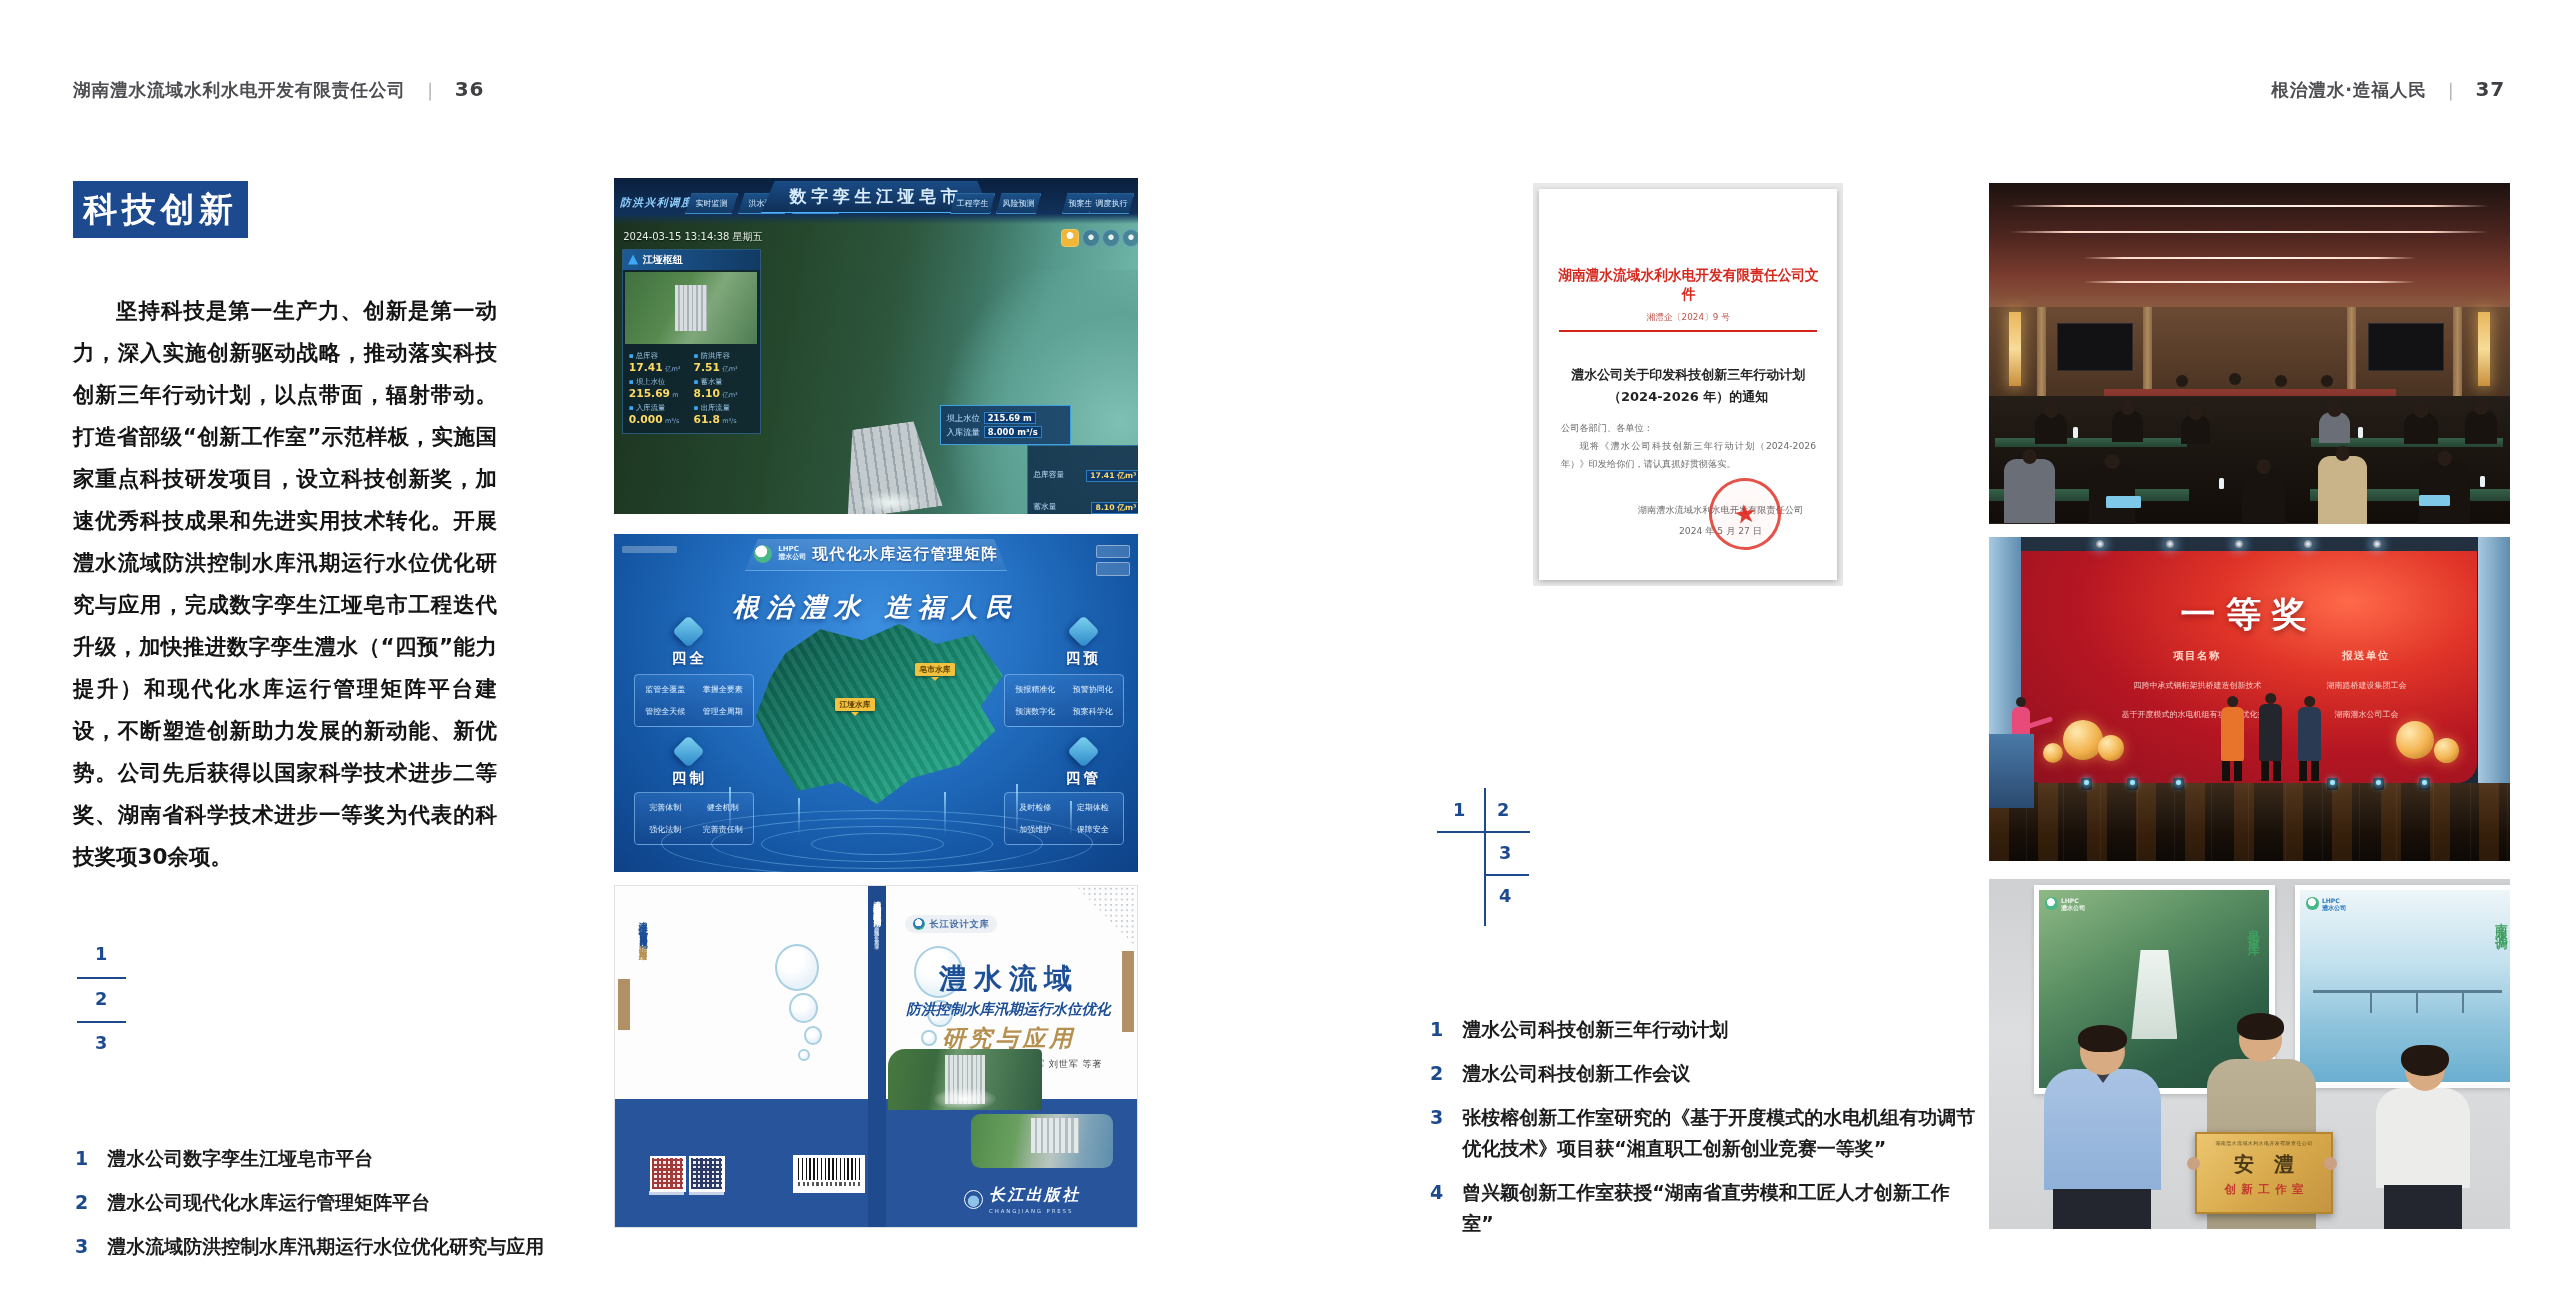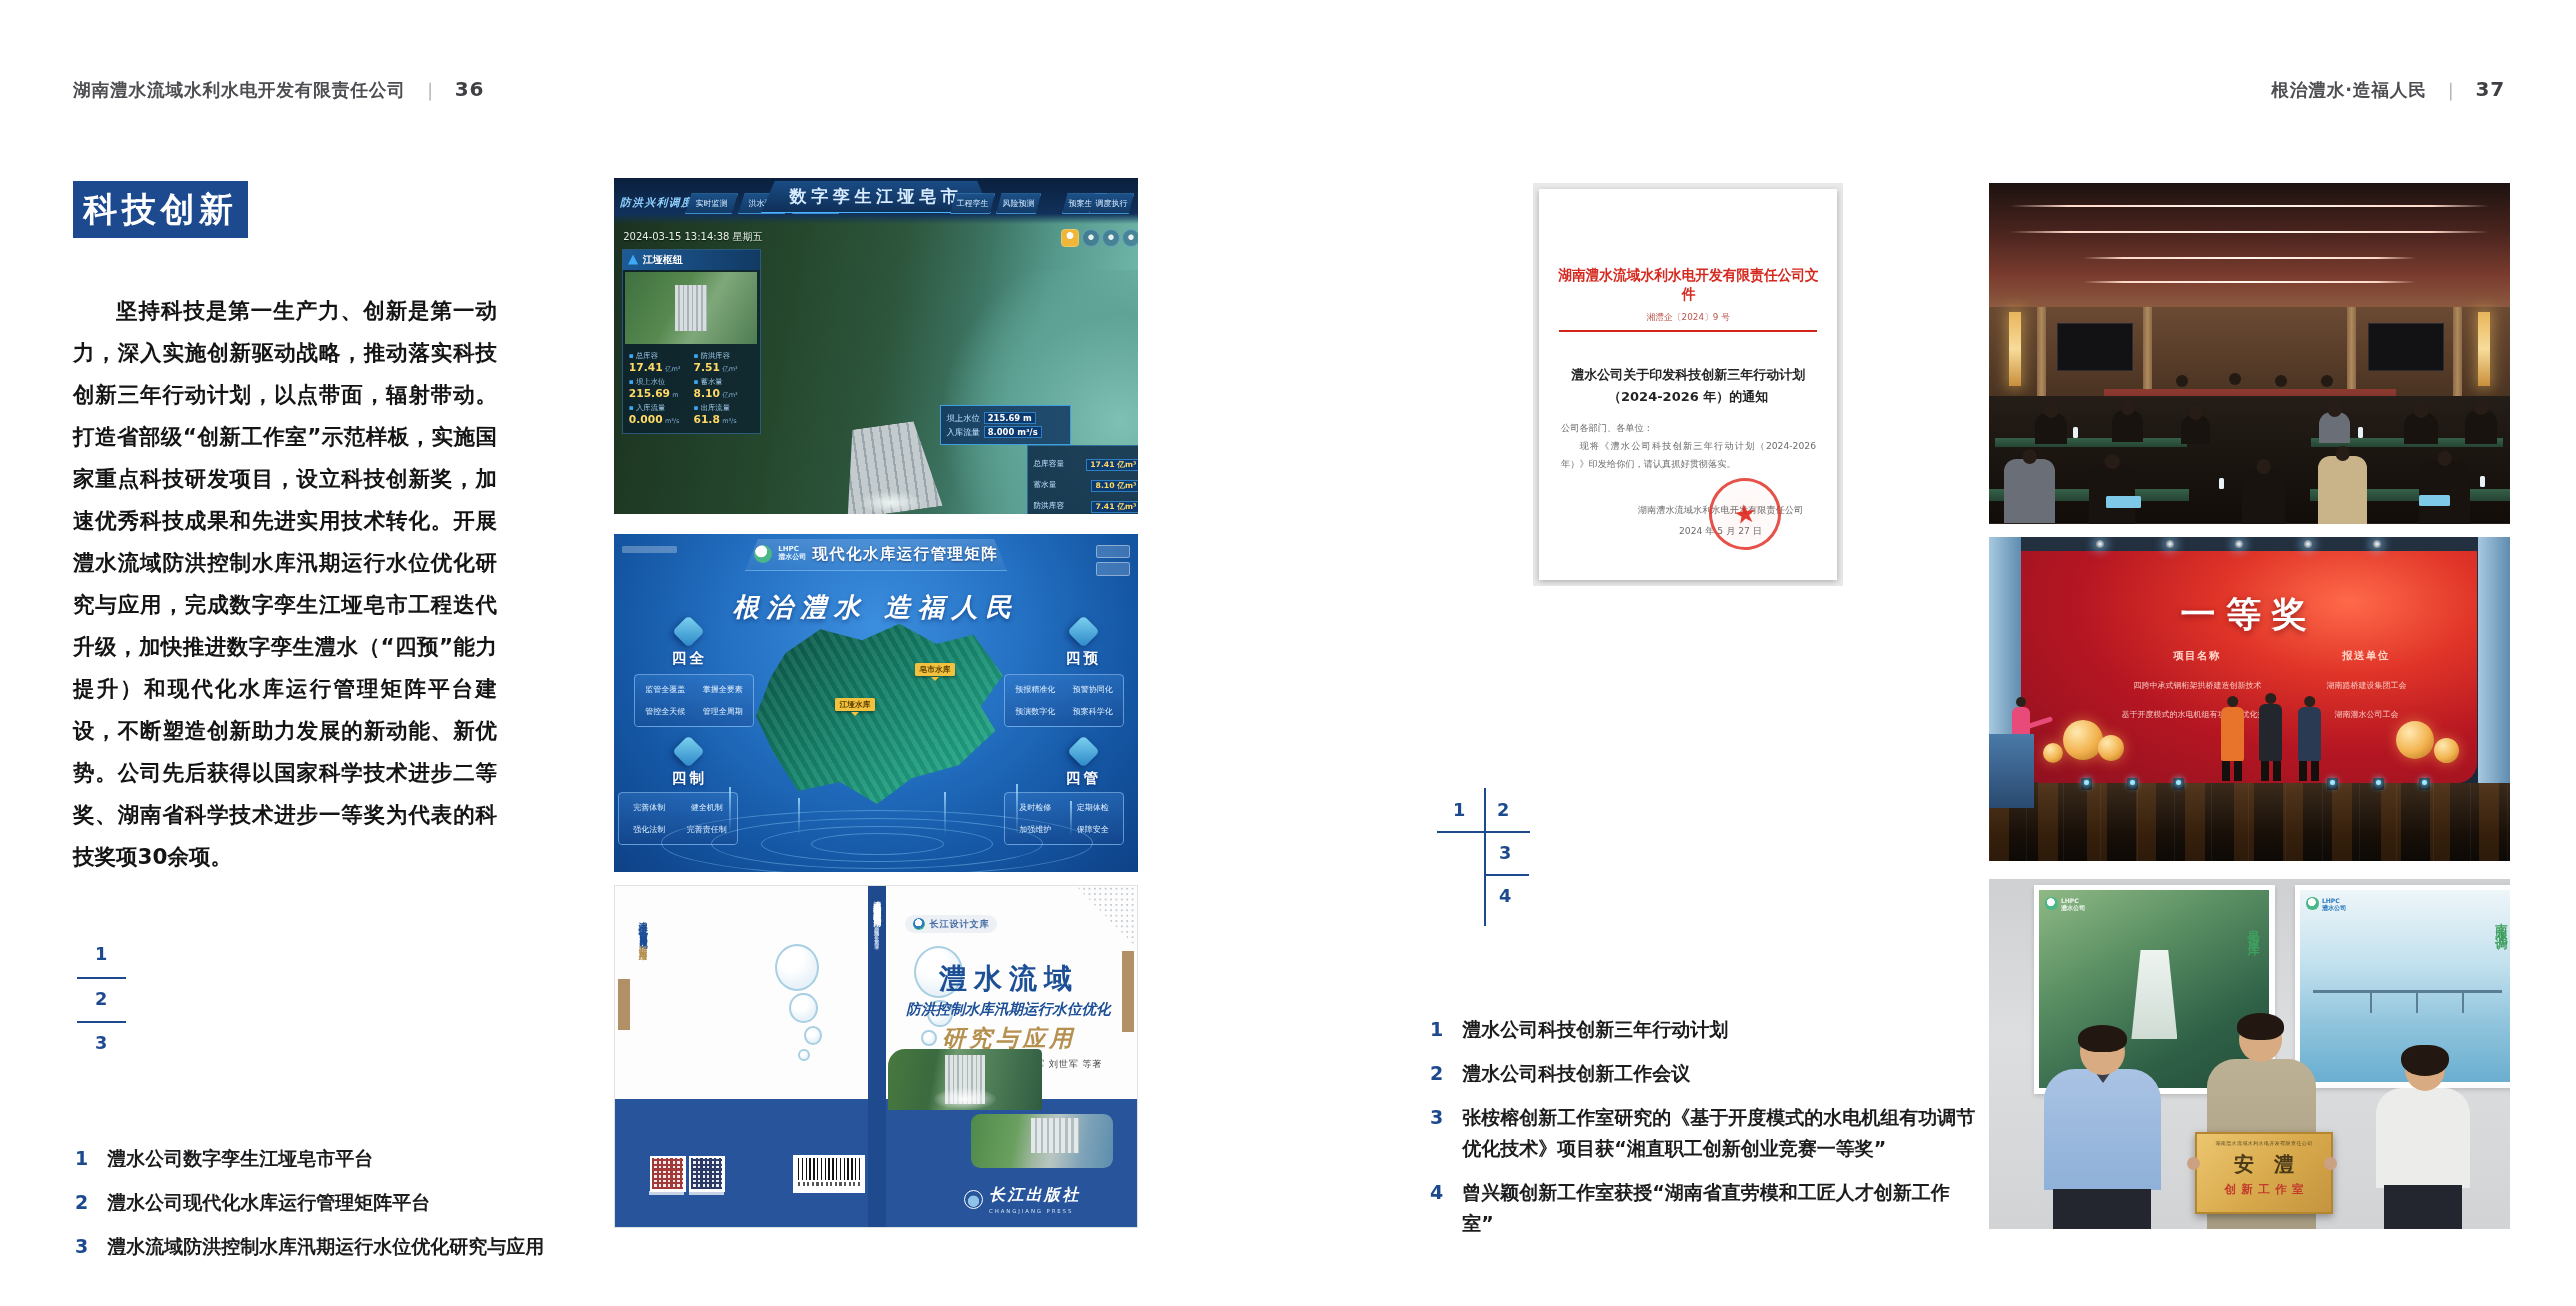--- a/index.html
+++ b/index.html
@@ -72,21 +72,21 @@
   .dst .dl::before{content:"▪ ";color:#3fa9f5;}
   .dst .dv{font-size:10.7px;font-weight:bold;color:#ffd966;}
   .dst .du{font-size:6.5px;color:#7fa8cc;margin-left:2.3px;font-weight:normal;}
   #dash-tag{left:326px;top:227px;width:118px;padding:3.8px 5.4px;background:rgba(16,52,96,.82);
     border:0.8px solid #3fa0e0;font-size:8.4px;color:#bfe0ff;}
   #dash-tag .val{display:inline-block;background:#0d3a6e;border:0.8px solid #2f7ec0;color:#fff;
     padding:0 3.1px;margin-left:3.8px;font-weight:bold;}
   #dash-tag .row{margin:2.3px 0;}
   #dash-panel2{left:413px;top:267px;width:107px;padding:3.8px 5.4px;background:rgba(8,34,66,.8);
     border:0.8px solid rgba(70,150,210,.55);font-size:7.7px;color:#bfe0ff;}
-  #dash-panel2 .row{display:flex;justify-content:space-between;margin:9px 0;}
+  #dash-panel2 .row{display:flex;justify-content:space-between;margin:20px 0;}
   #dash-panel2 .val{background:#0d3a6e;border:0.8px solid #2f7ec0;color:#ffd966;padding:0 3.1px;font-weight:bold;}
 
   
   #img-platform{left:614px;top:534px;width:524px;height:338px;
     background:radial-gradient(ellipse at 50% 28%,#3c8ede 0%,#2470c2 40%,#1558a6 68%,#0e4186 100%);}
   #plat-hdr{left:131px;top:4.6px;width:262px;height:31px;display:flex;align-items:center;justify-content:center;gap:6.1px;
     clip-path:polygon(5% 0,95% 0,100% 100%,0 100%);
     background:linear-gradient(180deg,rgba(255,255,255,.16),rgba(255,255,255,.04));
     border-bottom:1.5px solid #9fd4ff;}
   #plat-logo{width:18.4px;height:18.4px;border-radius:50%;background:radial-gradient(circle at 40% 35%,#ffffff 0 35%,#49b788 40%);}
@@ -434,21 +434,21 @@
     <div class="pg-ico" style="left:458px;top:86px;"></div>
     <div class="pg-lab" style="left:439px;top:115px;">四预</div>
     <div class="pg-panel" style="left:390px;top:140px;">
       <span>预报精准化</span>
         <span>预警协同化</span>
       <span>预演数字化</span>
         <span>预案科学化</span>
     </div>
     <div class="pg-ico" style="left:63px;top:206px;"></div>
     <div class="pg-lab" style="left:45px;top:235px;">四制</div>
-    <div class="pg-panel" style="left:4px;top:258px;">
+    <div class="pg-panel" style="left:20px;top:258px;">
       <span>完善体制</span>
         <span>健全机制</span>
       <span>强化法制</span>
         <span>完善责任制</span>
     </div>
     <div class="pg-ico" style="left:458px;top:206px;"></div>
     <div class="pg-lab" style="left:439px;top:235px;">四管</div>
     <div class="pg-panel" style="left:390px;top:258px;">
       <span>及时检修</span>
         <span>定期体检</span>

